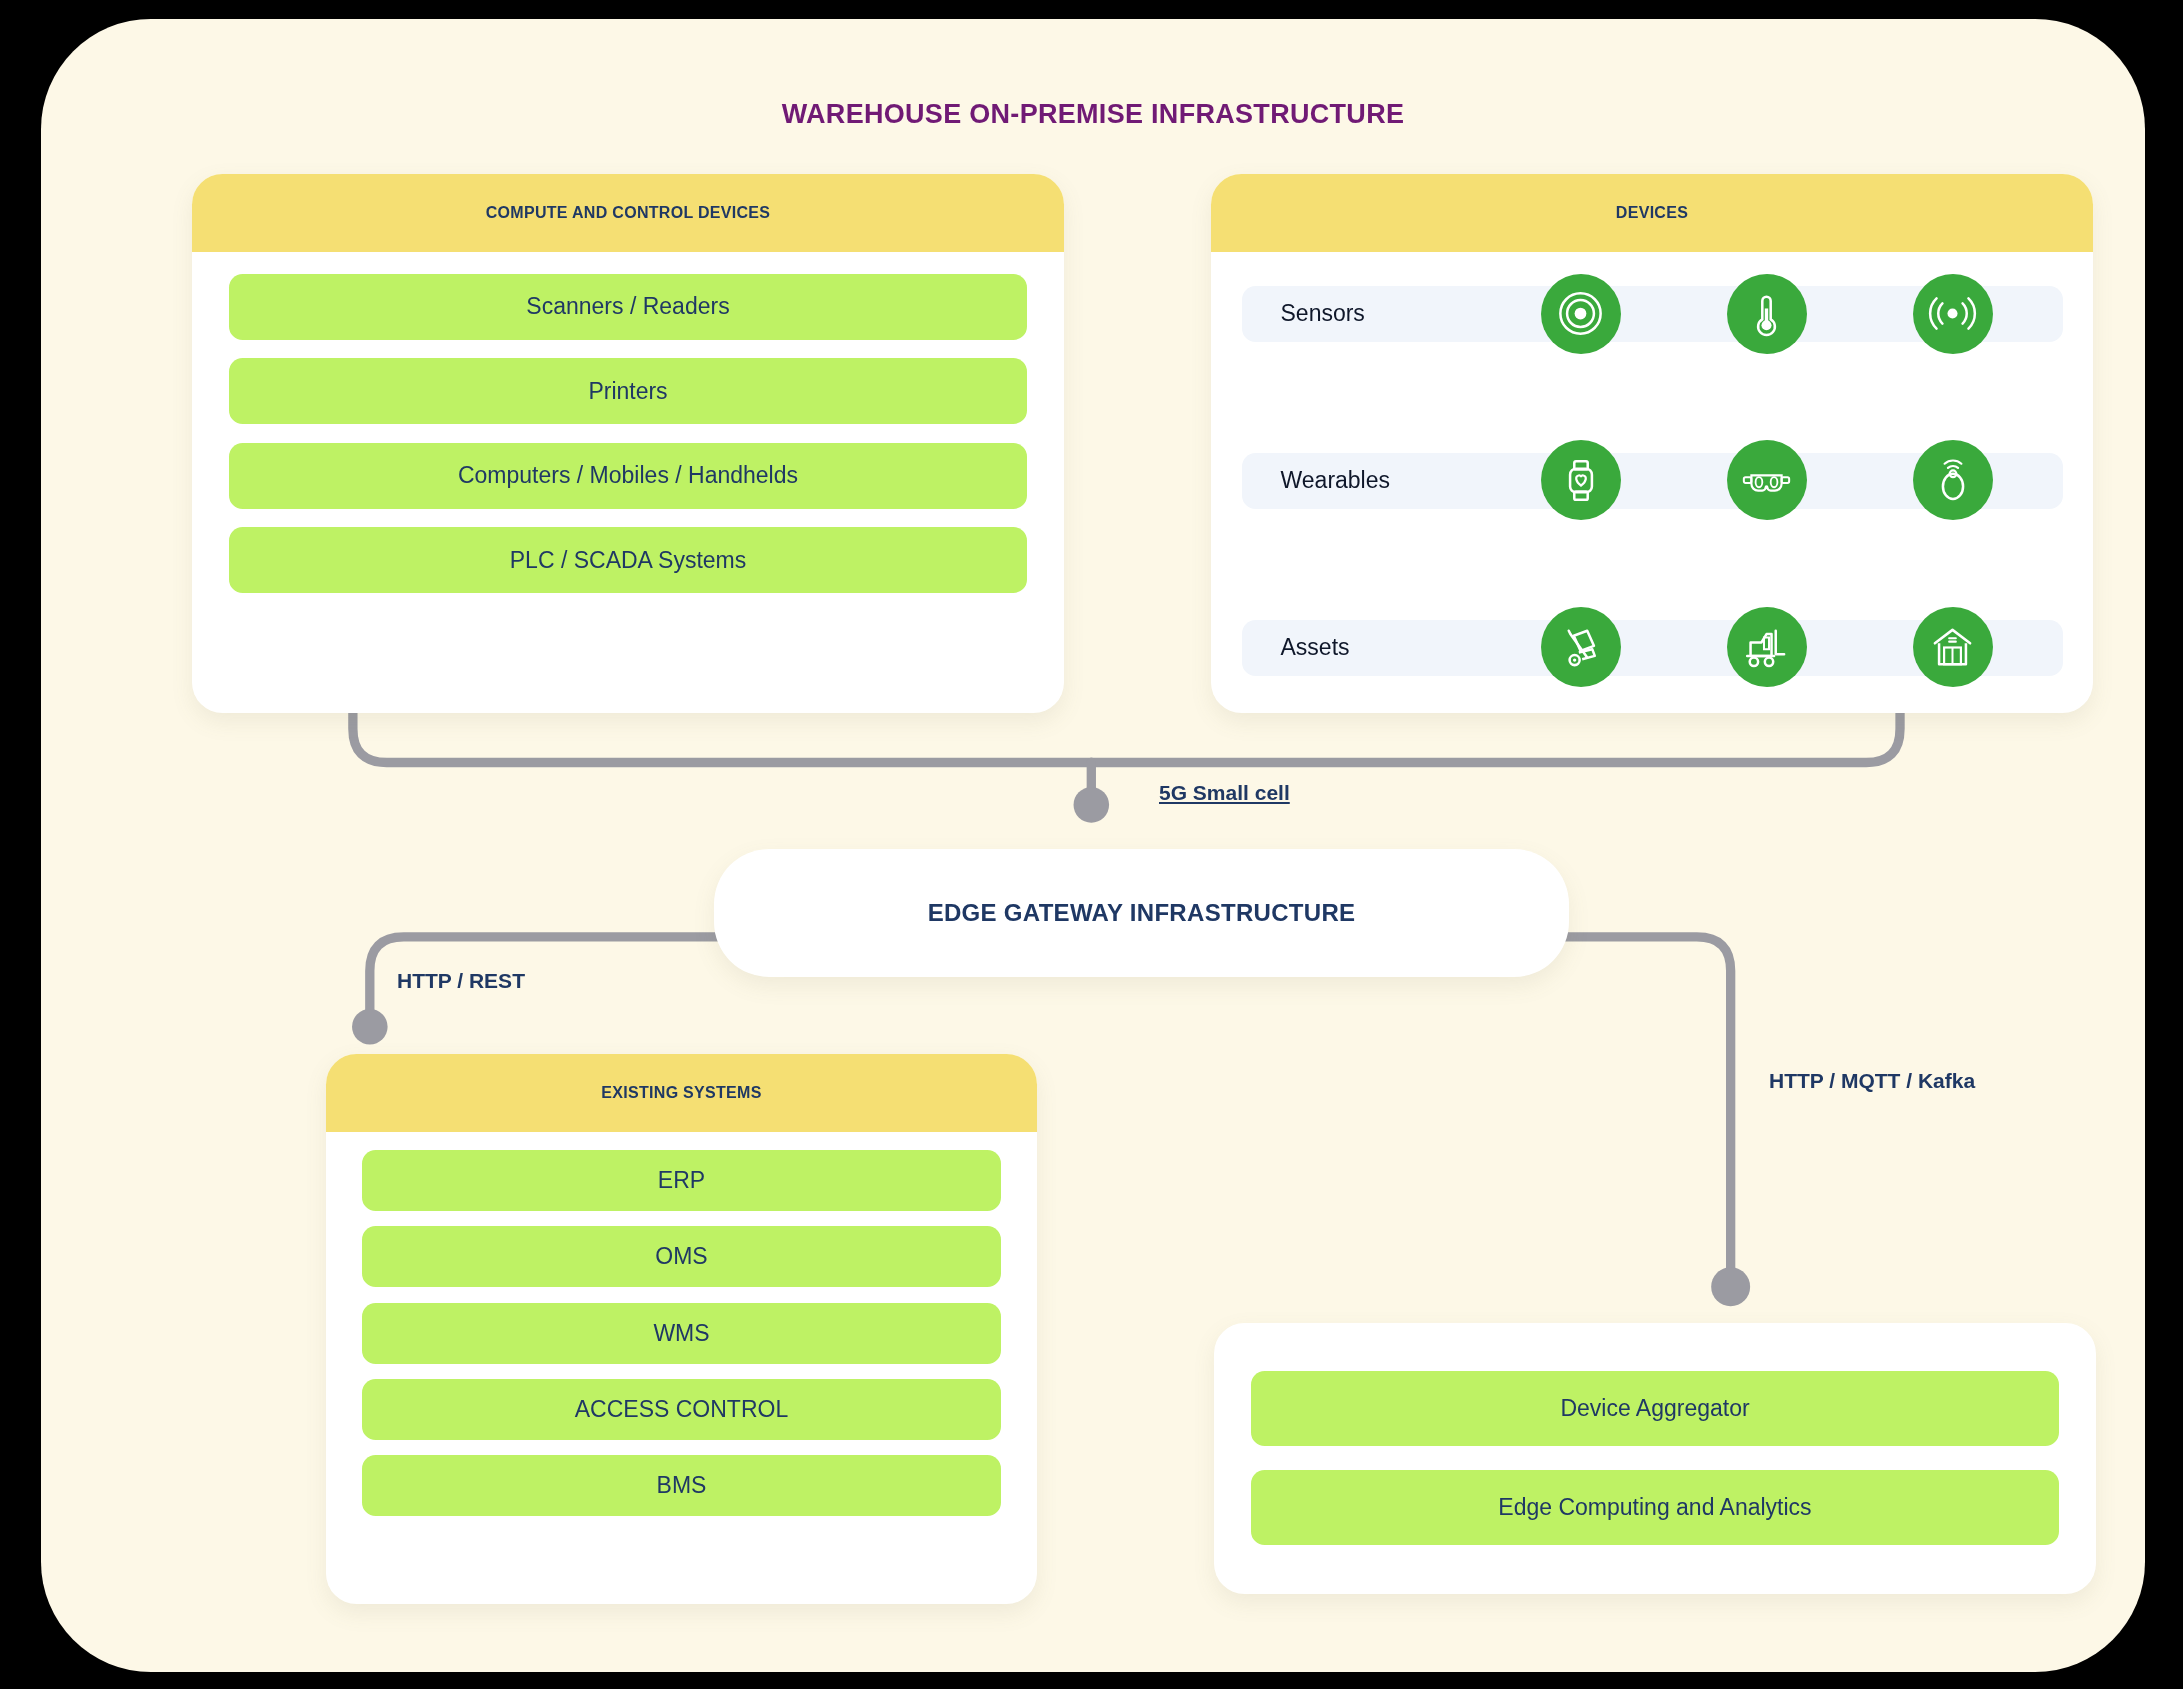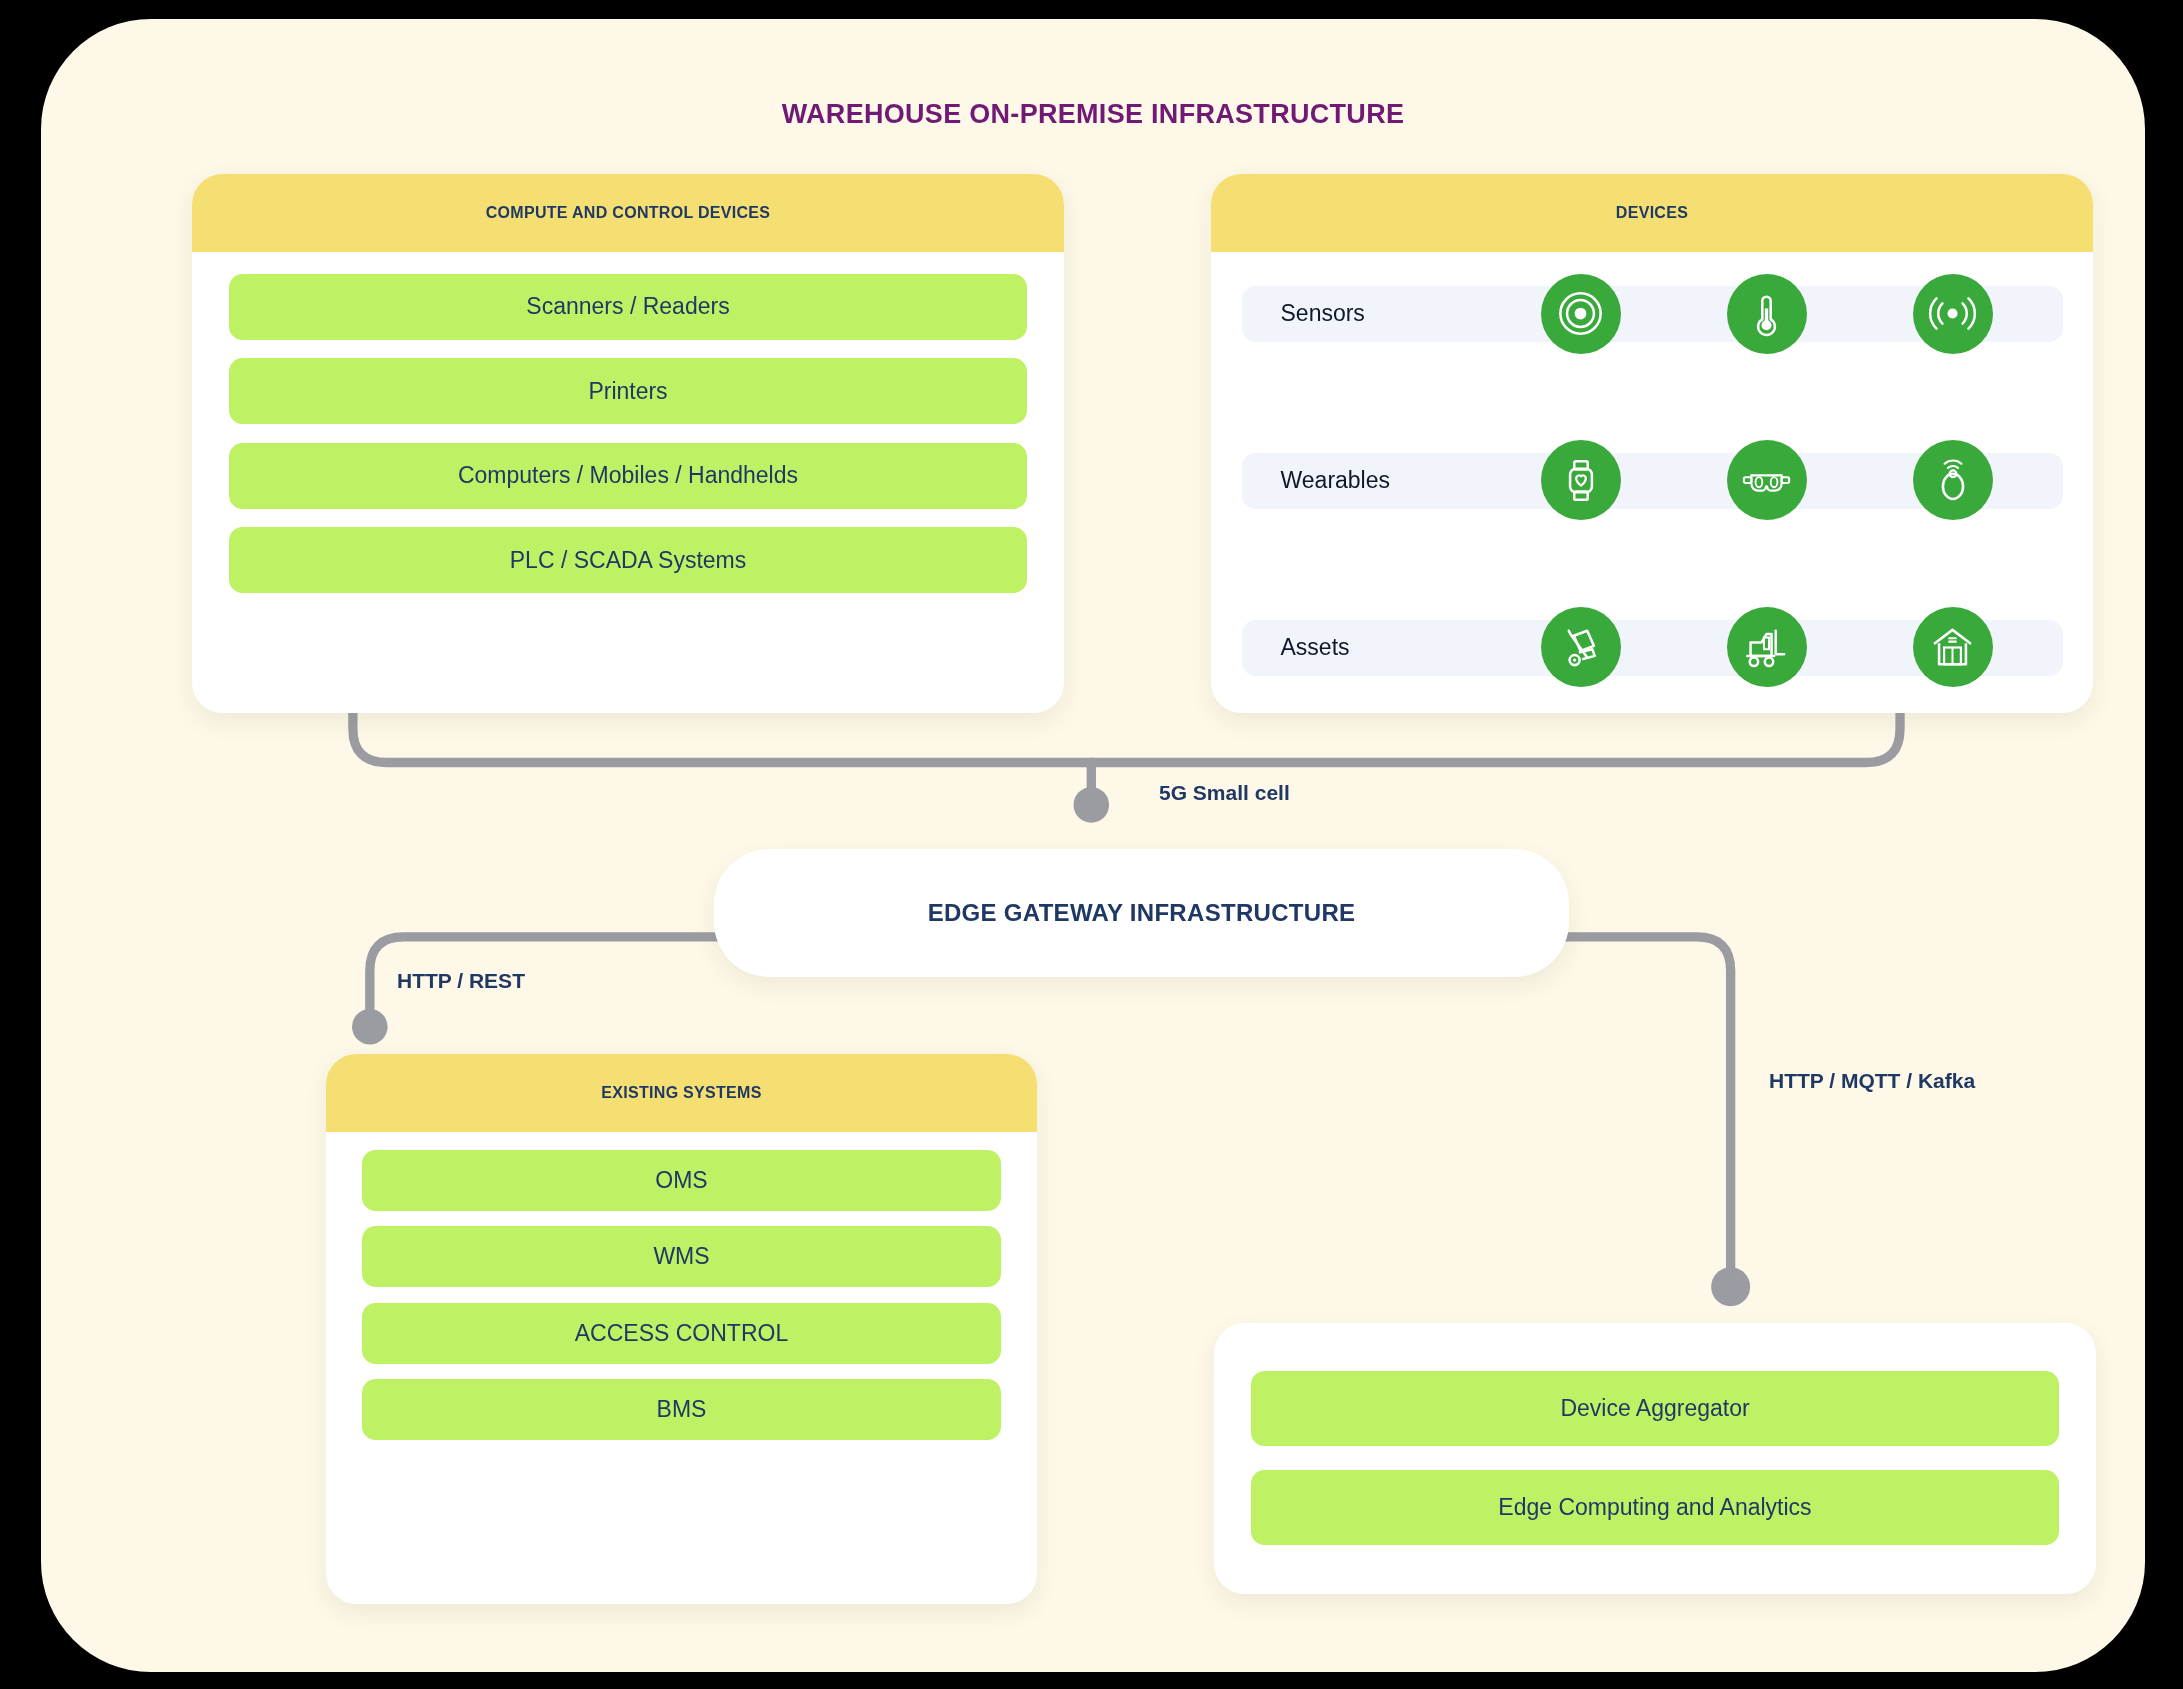--- a/index.html
+++ b/index.html
@@ -223,21 +223,21 @@
   .conn-dot { fill: #9b9ba2; }
 
   
   .conn-label {
     position: absolute;
     font-size: 21px;
     font-weight: bold;
     color: #1f3864;
     white-space: nowrap;
   }
-  #label-5g { left: 1118px; top: 762px; }
+  #label-5g { left: 1118px; top: 762px; text-decoration: underline; }
   #label-http-rest { left: 356px; top: 950px; }
   #label-http-mqtt { left: 1728px; top: 1050px; }
 </style>
 </head>
 <body>
 
 <div id="frame">
 
   <div id="diagram-title">WAREHOUSE ON-PREMISE INFRASTRUCTURE</div>
 
@@ -377,20 +377,21 @@
 
   <div id="card-edge-gateway">EDGE GATEWAY INFRASTRUCTURE</div>
 
   <div class="conn-label" id="label-5g">5G Small cell</div>
   <div class="conn-label" id="label-http-rest">HTTP / REST</div>
   <div class="conn-label" id="label-http-mqtt">HTTP / MQTT / Kafka</div>
 
   <div class="card" id="card-existing">
     <div class="card-header">EXISTING SYSTEMS</div>
     <div class="card-body">
+      <div class="pill">ERP</div>
       <div class="pill">OMS</div>
       <div class="pill">WMS</div>
       <div class="pill">ACCESS CONTROL</div>
       <div class="pill">BMS</div>
     </div>
   </div>
 
   <div class="card" id="card-edge-compute">
     <div class="card-body">
       <div class="pill">Device Aggregator</div>

